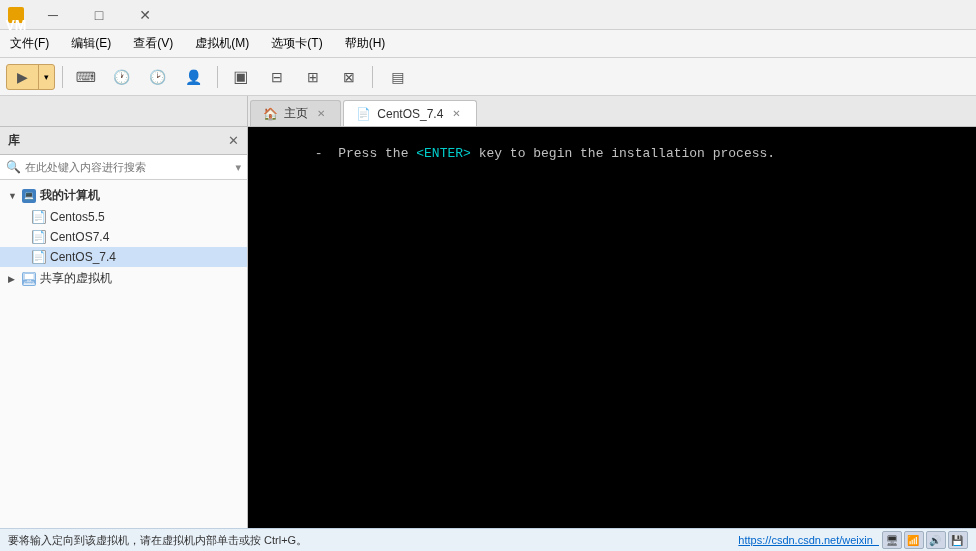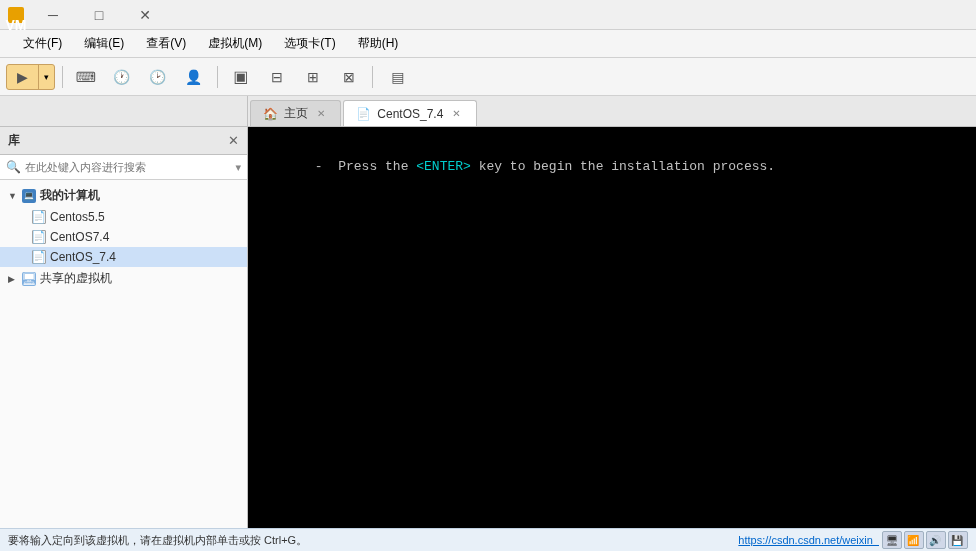--- a/index.html
+++ b/index.html
@@ -56,21 +56,21 @@
       font-size: 14px;
       color: #555;
     }
 
     
     .menu-bar {
       height: 28px;
       background: #f5f5f5;
       display: flex;
       align-items: center;
-      padding: 0 13px;
+      padding: 0 0;
       border-bottom: 1px solid #d0d0d0;
       gap: 2px;
     }
     .menu-item {
       padding: 4px 10px;
       cursor: pointer;
       border-radius: 3px;
       font-size: 12px;
       color: #000;
     }
@@ -288,21 +288,21 @@
       overflow: hidden;
       position: relative;
     }
     .vm-screen {
       width: 100%;
       height: 100%;
       background: #000;
       font-family: 'Courier New', Courier, monospace;
       font-size: 13px;
       color: #c0c0c0;
-      padding: 17px 20px;
+      padding: 4px 20px;
       white-space: pre;
     }
     .vm-text-normal { color: #c0c0c0; }
     .vm-text-cyan { color: #00cccc; }
 
     
     .status-bar {
       height: 23px;
       background: #e8f0f8;
       border-top: 1px solid #c0d0e0;

